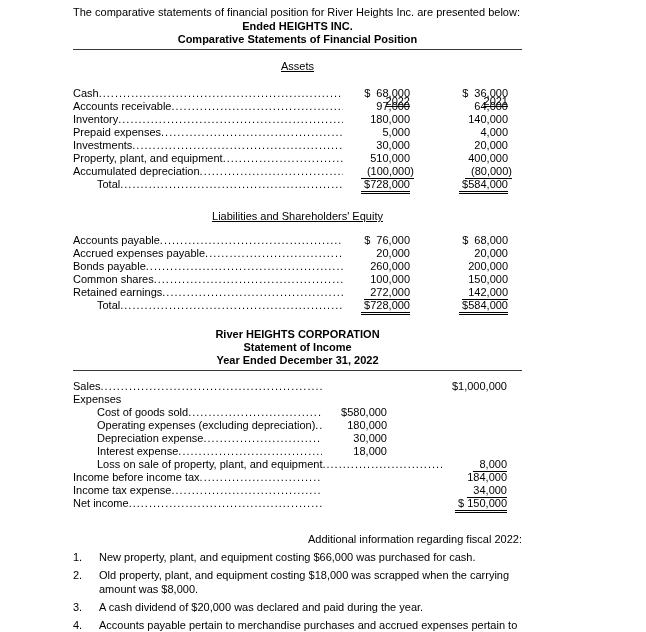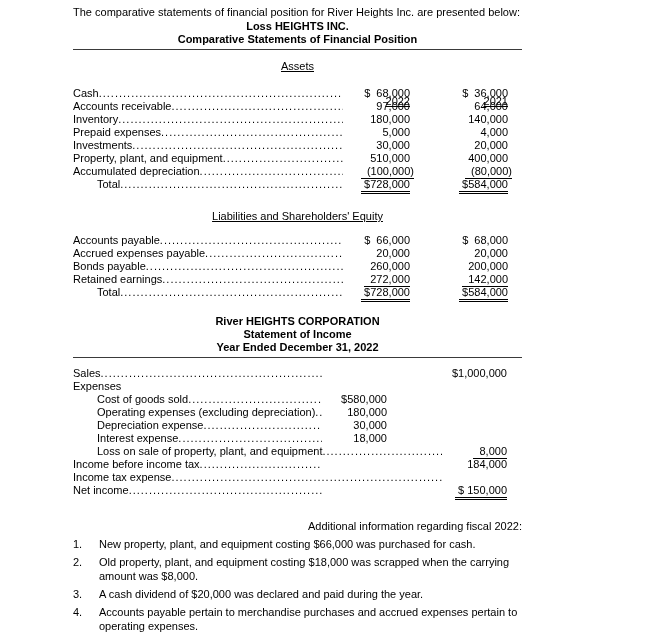--- a/index.html
+++ b/index.html
@@ -59,21 +59,21 @@
   .addl-item .num { flex:none; width:26px; }
   .addl-item .txt { flex:none; max-width:436px; }
 </style>
 </head>
 <body>
 
 <div class="doc">
 
   <div class="line14">The comparative statements of financial position for River Heights Inc. are presented below:</div>
 
-  <div class="center bold line13" style="margin-top:1px">Loss HEIGHTS INC.</div>
+  <div class="center bold line13" style="margin-top:1px">Ended HEIGHTS INC.</div>
   <div class="center bold line13">Comparative Statements of Financial Position</div>
 
   <div class="rule" style="margin-top:3px"></div>
 
   <div class="center line13 assets-head"><span class="uline">Assets</span></div>
 
   <div class="row bs-row years">
     <span class="lbl"></span>
       <span class="dots nodots"></span>
     <span class="col c22"><span class="val uline">2022</span></span>
@@ -127,34 +127,40 @@
       <span class="dots"></span>
     <span class="col c22"><span class="val uu">$728,000</span></span>
     <span class="col c21"><span class="val uu">$584,000</span></span>
   </div>
 
   <div class="center line13 liab-head"><span class="uline">Liabilities and Shareholders' Equity</span></div>
 
   <div class="row bs-row">
     <span class="lbl">Accounts payable</span>
       <span class="dots"></span>
-    <span class="col c22"><span class="val">$  66,000</span></span>
+    <span class="col c22"><span class="val">$  76,000</span></span>
     <span class="col c21"><span class="val">$  68,000</span></span>
   </div>
   <div class="row bs-row">
     <span class="lbl">Accrued expenses payable</span>
       <span class="dots"></span>
     <span class="col c22"><span class="val">20,000</span></span>
     <span class="col c21"><span class="val">20,000</span></span>
   </div>
   <div class="row bs-row">
     <span class="lbl">Bonds payable</span>
       <span class="dots"></span>
     <span class="col c22"><span class="val">260,000</span></span>
     <span class="col c21"><span class="val">200,000</span></span>
+  </div>
+  <div class="row bs-row">
+    <span class="lbl">Common shares</span>
+      <span class="dots"></span>
+    <span class="col c22"><span class="val">100,000</span></span>
+    <span class="col c21"><span class="val">150,000</span></span>
   </div>
   <div class="row bs-row">
     <span class="lbl">Retained earnings</span>
       <span class="dots"></span>
     <span class="col c22"><span class="val u">272,000</span></span>
     <span class="col c21"><span class="val u">142,000</span></span>
   </div>
   <div class="row bs-row indent">
     <span class="lbl">Total</span>
       <span class="dots"></span>
@@ -211,20 +217,21 @@
   <div class="row is-row">
     <span class="lbl">Income before income tax</span>
       <span class="dots"></span>
     <span class="col mid"></span>
     <span class="col rgt"><span class="val">184,000</span></span>
   </div>
   <div class="row is-row">
     <span class="lbl">Income tax expense</span>
       <span class="dots"></span>
     <span class="col mid"></span>
+    <span class="col rgt"><span class="val u">34,000</span></span>
   </div>
   <div class="row is-row">
     <span class="lbl">Net income</span>
       <span class="dots"></span>
     <span class="col mid"></span>
     <span class="col rgt"><span class="val uu">$ 150,000</span></span>
   </div>
 
   <div class="addl">
     <div class="addl-head">Additional information regarding fiscal 2022:</div>

